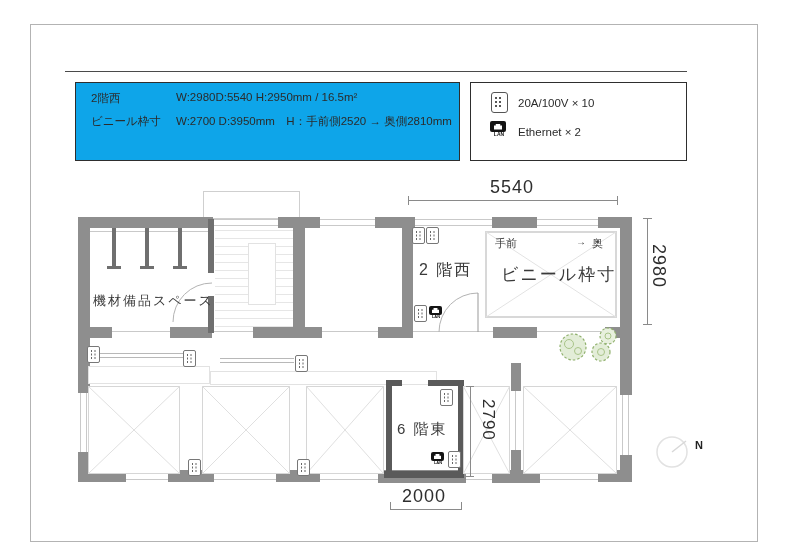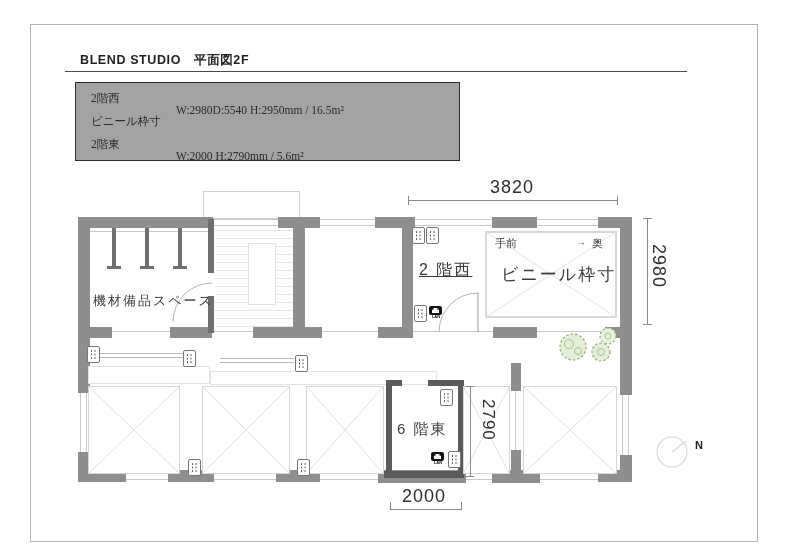--- a/index.html
+++ b/index.html
@@ -4,24 +4,24 @@
 <style>
   html,body{margin:0;padding:0;background:#fff;}
   .page{position:relative;width:786px;height:560px;background:#fff;overflow:hidden;
         font-family:"Liberation Sans","DejaVu Sans",sans-serif;color:#333;}
   .pborder{position:absolute;left:30px;top:24px;width:726px;height:516px;border:1px solid #b3b3b3;}
   
   .hdr-title{position:absolute;left:80px;top:52px;font-size:12.5px;font-weight:bold;letter-spacing:.6px;color:#1f1f1f;}
   .hdr-right{position:absolute;left:473px;top:53px;font-size:11.5px;color:#222;}
   .hdr-rule{position:absolute;left:65px;top:71px;width:622px;height:1px;background:#4a4a4a;}
   
-  .spec{position:absolute;left:75px;top:82px;width:383px;height:77px;border:1px solid #2e2e2e;background:#a3a3a3;font-family:Liberation Serif, serif;}
+  .spec{position:absolute;left:75px;top:82px;width:383px;height:77px;border:1px solid #2e2e2e;background:#0ea5e9;}
   .spec-row{position:absolute;left:0;height:22px;width:100%;}
   .spec-label{position:absolute;left:15px;top:0;font-size:11.5px;color:#2b2b2b;}
-  .spec-value{position:absolute;left:100px;top:0;font-size:11.5px;color:#2b2b2b;white-space:nowrap;margin-top:13px;}
+  .spec-value{position:absolute;left:100px;top:0;font-size:11.5px;color:#2b2b2b;white-space:nowrap;}
   
   .legend{position:absolute;left:470px;top:82px;width:215px;height:77px;border:1px solid #2e2e2e;background:#fff;}
   .leg-label{position:absolute;font-size:11.5px;color:#2b2b2b;}
   .outlet-lg{position:absolute;width:15px;height:19px;border:1.5px solid #555;border-radius:3px;background:#fff;}
   .outlet-lg::before{content:"";position:absolute;left:3px;top:3.5px;width:2px;height:2px;background:#555;
      box-shadow:4px 0 #555,0 4px #555,4px 4px #555,0 8px #555,4px 8px #555;}
   .lanbox{background:#141414;border-radius:2px;position:relative;}
   .lanbox::before{content:"";position:absolute;background:#fff;
      clip-path:polygon(0 100%,0 35%,22% 35%,22% 0,78% 0,78% 35%,100% 35%,100% 100%);}
   .lan-lg .lanbox{width:16px;height:11px;}
@@ -49,37 +49,42 @@
   .lan-sm .lanbox{width:13px;height:9px;}
   .lan-sm .lanbox::before{left:3px;top:2px;width:7px;height:5px;}
   .lan-sm .lan-txt{font-size:4px;line-height:4px;}
 </style>
 </head>
 <body>
 
 <div class="page">
   <div class="pborder"></div>
 
-  <div class="hdr-title">BLEND STUDIO　平面図2F</div>
   <div class="hdr-rule"></div>
 
   <div class="spec">
     <div class="spec-row" style="top:8px;">
       <span class="spec-label">2階西</span>
       <span class="spec-value">W:2980D:5540 H:2950mm / 16.5m²</span>
     </div>
     <div class="spec-row" style="top:31px;">
       <span class="spec-label">ビニール枠寸</span>
-    </div>
-    <div class="spec-row" style="top:54px;">
-      <span class="spec-label">2階東</span>
-      <span class="spec-value">W:2000 H:2790mm  / 5.6m²</span>
+      <span class="spec-value">W:2700 D:3950mm　H：手前側2520 → 奥側2810mm</span>
     </div>
   </div>
 
+  <div class="legend">
+    <div class="outlet-lg" style="left:20px;top:9px;"></div>
+    <span class="leg-label" style="left:47px;top:14px;">20A/100V × 10</span>
+    <div class="lan-lg" style="position:absolute;left:19px;top:38px;width:18px;">
+      <span class="lanbox" style="display:block;"></span>
+      <span class="lan-txt">LAN</span>
+    </div>
+    <span class="leg-label" style="left:47px;top:43px;">Ethernet × 2</span>
+  </div>
 
   <div>
 
     <div class="ln" style="left:78px;top:219px;width:554px;height:1px;"></div>
     <div class="ln" style="left:78px;top:225px;width:554px;height:1px;"></div>
     <div class="ln" style="left:78px;top:473px;width:554px;height:1px;"></div>
     <div class="ln" style="left:78px;top:479px;width:554px;height:1px;"></div>
     <div class="ln" style="left:80px;top:217px;width:1px;height:265px;"></div>
     <div class="ln" style="left:86px;top:217px;width:1px;height:265px;"></div>
     <div class="ln" style="left:622px;top:217px;width:1px;height:265px;"></div>
@@ -212,27 +217,27 @@
     <div class="outlet" style="left:188px;top:459px;"></div>
     <div class="outlet" style="left:297px;top:459px;"></div>
     <div class="outlet" style="left:440px;top:389px;"></div>
     <div class="lan-sm" style="left:431px;top:452px;">
       <span class="lanbox" style="display:block;"></span>
         <span class="lan-txt">LAN</span>
     </div>
     <div class="outlet" style="left:448px;top:451px;"></div>
 
     <div class="plabel" style="left:93px;top:292px;font-size:13px;letter-spacing:2px;">機材備品スペース</div>
-    <div class="plabel" style="left:419px;top:260px;font-size:16px;letter-spacing:2px;text-decoration:underline;">2 階西</div>
+    <div class="plabel" style="left:419px;top:260px;font-size:16px;letter-spacing:2px;">2 階西</div>
     <div class="plabel" style="left:397px;top:420px;font-size:15px;letter-spacing:2px;">6 階東</div>
     <div class="plabel" style="left:501px;top:263px;font-size:17px;letter-spacing:2px;">ビニール枠寸</div>
     <div class="plabel" style="left:495px;top:236px;font-size:11px;">手前</div>
     <div class="plabel" style="left:576px;top:236px;font-size:10px;">→</div>
     <div class="plabel" style="left:592px;top:236px;font-size:11px;">奥</div>
 
-    <div class="dimlbl" style="left:490px;top:177px;">3820</div>
+    <div class="dimlbl" style="left:490px;top:177px;">5540</div>
     <div class="dimlbl rot" style="left:669px;top:244px;">2980</div>
     <div class="dimlbl rot" style="left:498px;top:399px;font-size:17px;">2790</div>
     <div class="dimlbl" style="left:402px;top:486px;text-align:center;">2000</div>
 
     <div class="plabel" style="left:695px;top:439px;font-size:11px;font-weight:bold;color:#222;">N</div>
   </div>
 </div>
 
 </body></html>

